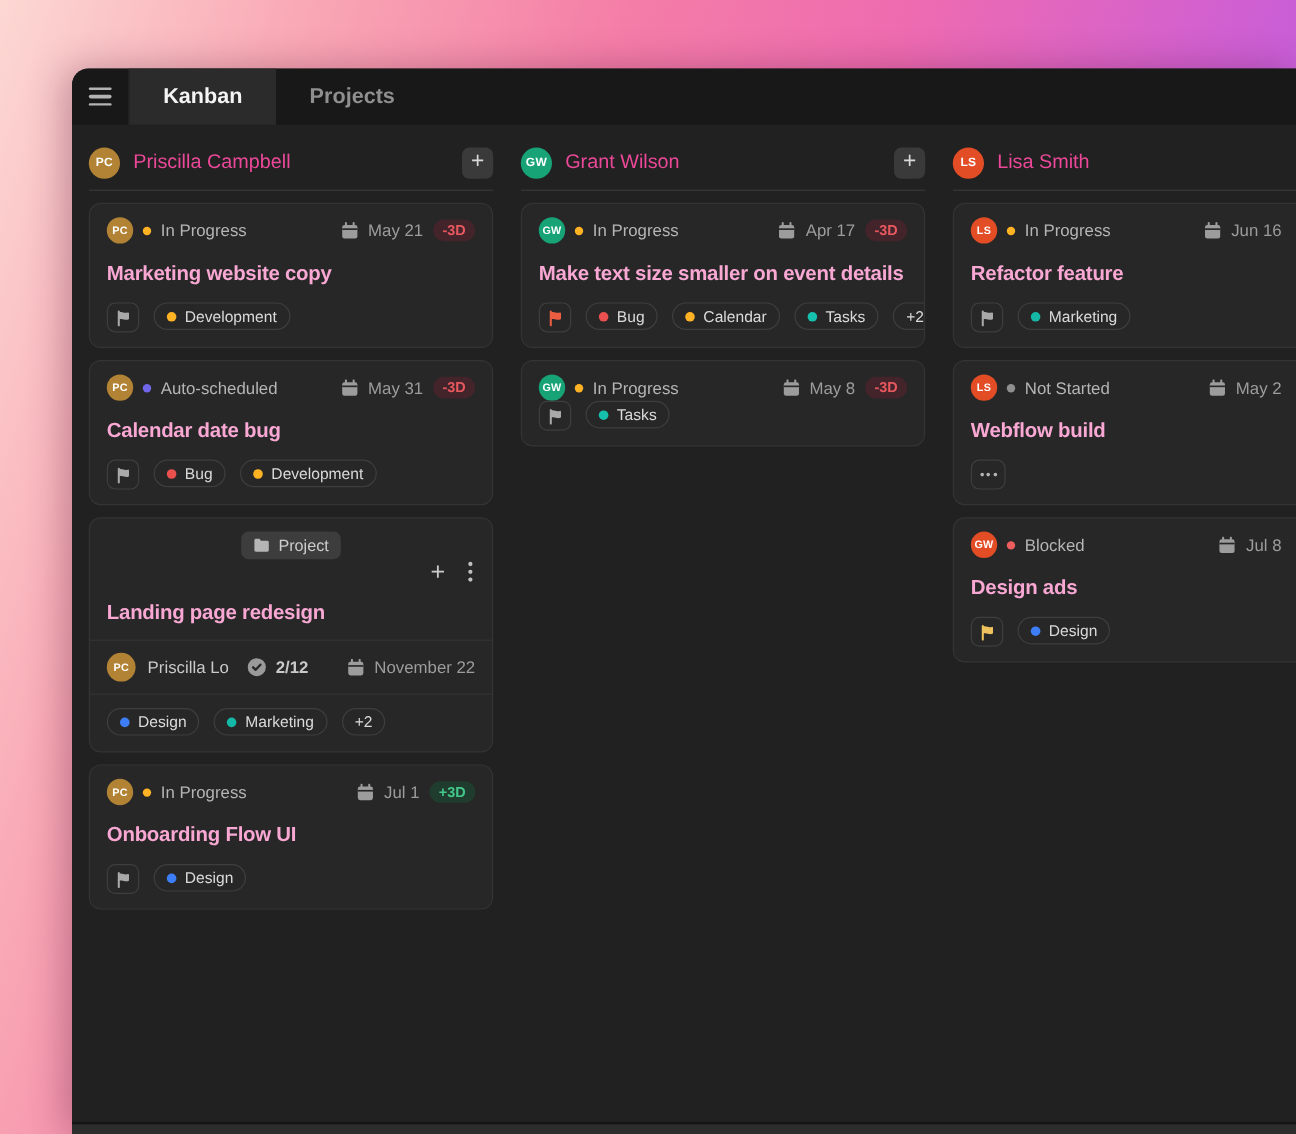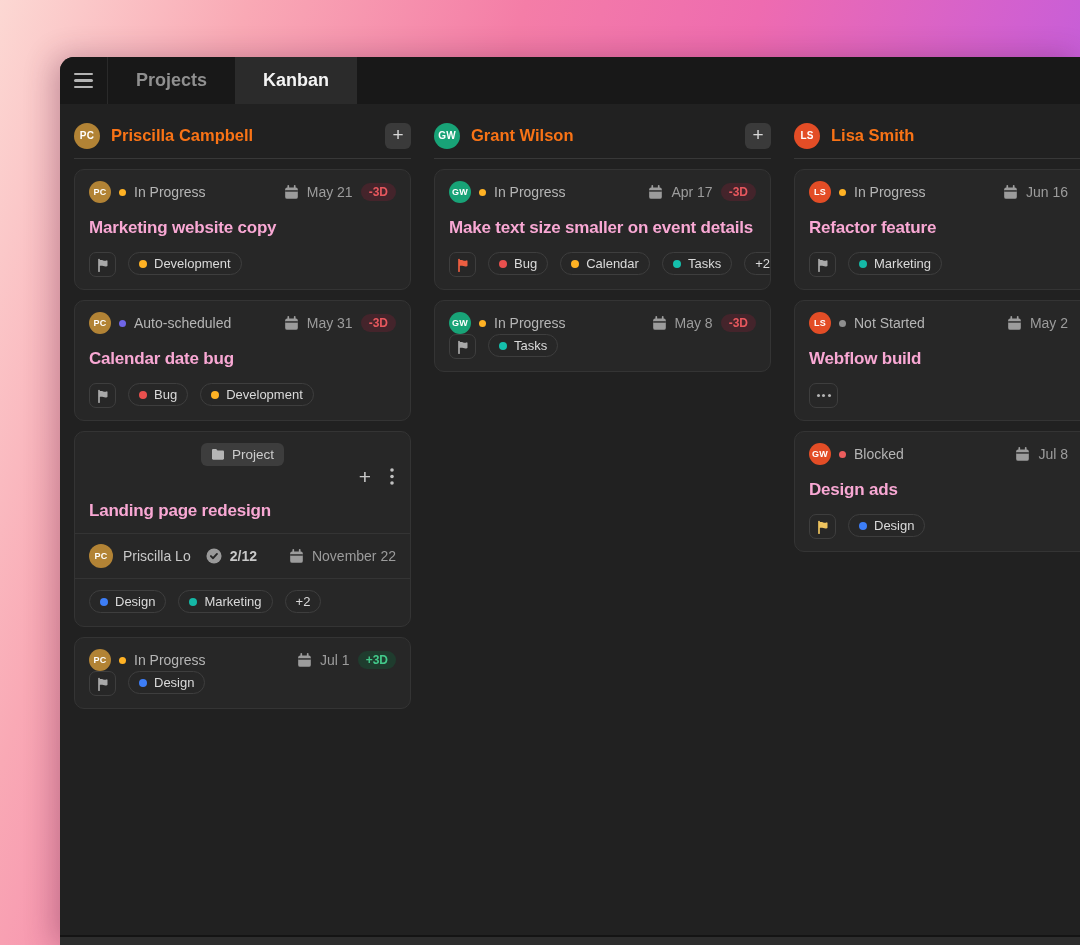--- a/index.html
+++ b/index.html
@@ -22,21 +22,21 @@
   .tab { padding: 0 28px; display: flex; align-items: center; font-size: 18px; font-weight: 700; color: #8f8f8f; cursor: pointer; }
   .tab.active { background: #2b2b2b; color: #f4f4f4; }
   
   .board { padding: 9px 14px 0; display: flex; gap: 23px; height: calc(100% - 47px); }
   .column { flex: 0 0 337px; width: 337px; display: flex; flex-direction: column; }
   .col-header { display: flex; align-items: center; gap: 11px; height: 45px; }
   .avatar { border-radius: 50%; color: #fff; font-weight: 700; display: flex; align-items: center; justify-content: center; flex: 0 0 auto; letter-spacing: .2px; }
   .avatar.lg { width: 26px; height: 26px; font-size: 10px; }
   .avatar.sm { width: 22px; height: 22px; font-size: 9px; }
   .avatar.md { width: 24px; height: 24px; font-size: 9px; }
-  .col-name { font-size: 16.5px; font-weight: 700; color: #f97316; text-align: center; }
+  .col-name { font-size: 16.5px; font-weight: 400; color: #ec4899; text-align: center; }
   .add-btn { margin-left: auto; width: 26px; height: 26px; background: #3a3a3a; border-radius: 6px; color: #d8d8d8;
              font-size: 19px; font-weight: 400; display: flex; align-items: center; justify-content: center; cursor: pointer; line-height: 1; padding-bottom: 2px; }
   .col-rule { height: 1px; background: #383838; margin-bottom: 10px; }
   .cards { display: flex; flex-direction: column; gap: 10px; }
   
   .card { background: #272727; border: 1px solid #343434; border-radius: 10px; padding: 11px 14px 12px; overflow: hidden; cursor: pointer; }
   .meta { display: flex; align-items: center; gap: 8px; }
   .clipped .meta { padding-right: 48px; }
   .status-dot { width: 7px; height: 7px; border-radius: 50%; flex: 0 0 auto; }
   .status-label { font-size: 14px; color: #b5b5b5; white-space: nowrap; }
@@ -72,22 +72,22 @@
 <body>
 
 <div class="window">
   <div class="topbar">
     <div class="hamburger">
         <span></span>
         <span></span>
         <span></span>
       </div>
     <div class="topbar-divider"></div>
+    <div class="tab active">Kanban</div>
     <div class="tab">Projects</div>
-    <div class="tab active">Kanban</div>
   </div>
   <div class="board" id="board">
       <section class="column">
         <div class="col-header">
           <div class="avatar lg" style="background: rgb(178, 131, 53);">PC</div>
           <span class="col-name">Priscilla Campbell</span>
           <div class="add-btn">+</div>
         </div>
         <div class="col-rule"></div>
         <div class="cards">
@@ -222,20 +222,21 @@
                   <svg width="15" height="15" viewBox="0 0 14 14">
                     <path d="M4 0.8v2.2M10 0.8v2.2" stroke="currentColor" stroke-width="1.6" stroke-linecap="round" fill="none"></path>
                     <rect x="1.1" y="2.3" width="11.8" height="10.6" rx="1.8" fill="currentColor"></rect>
                     <rect x="1.1" y="4.9" width="11.8" height="1.3" fill="#272727"></rect>
                   </svg>
                 </span>
                 <span class="date">Jul 1</span>
                 <span class="badge ahead">+3D</span>
               </div>
             </div>
+            <div class="card-title">Onboarding Flow UI</div>
             <div class="labels">
               <div class="flag-btn">
                 <svg width="14" height="14" viewBox="0 0 14 14">
                   <path d="M3 13.2V1.6" stroke="#a9a9a9" stroke-width="1.7" stroke-linecap="round" fill="none"></path>
                   <path d="M3 2.3c2.8-1.3 4.5 1.1 7.5.1.5-.17 1 .12 1 .62v4.5c0 .32-.2.6-.5.7-2.9 1-4.6-1.3-8-.1z" fill="#a9a9a9"></path>
                 </svg>
               </div>
               <span class="pill">
                 <span class="dot" style="background: rgb(61, 126, 247);"></span>
                 <span>Design</span>

